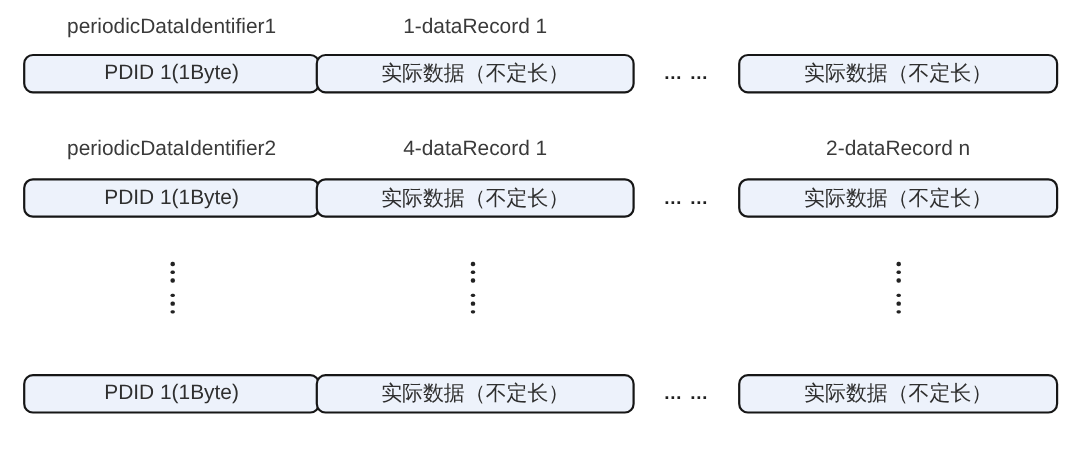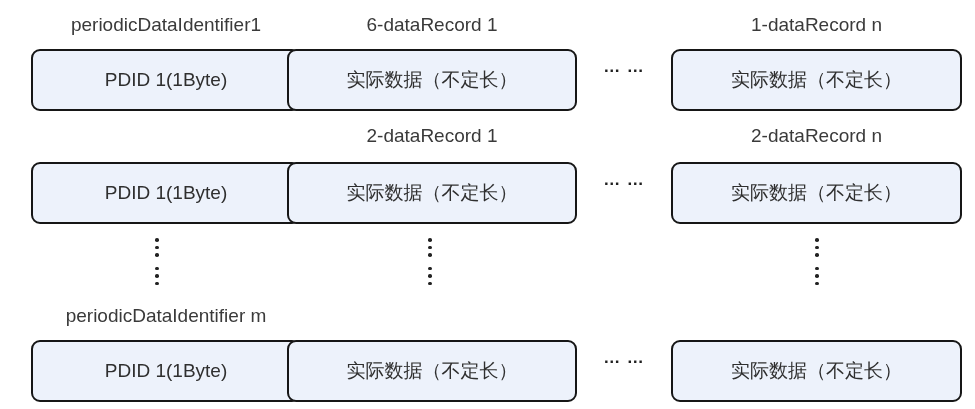--- a/index.html
+++ b/index.html
@@ -9,21 +9,21 @@
   }
   .canvas {
     position: relative;
     width: 975px;
     height: 409px;
     background: #ffffff;
     font-family: "Liberation Sans", "DejaVu Sans", sans-serif;
     overflow: hidden;
   }
   
-  .col1   { left: 31px;  width: 270px; }
+  .col1   { left: 21px;  width: 270px; }
   .col2   { left: 287px; width: 290px; }
   .colgap { left: 577px; width: 94px;  }
   .col3   { left: 671px; width: 291px; }
 
   
   .lt0 { top: 12px; }
   .lt1 { top: 123px; }
   .lt2 { top: 303px; }
   .bt0 { top: 49px; }
   .bt1 { top: 162px; }
@@ -33,21 +33,21 @@
     position: absolute;
     height: 26px;
     line-height: 26px;
     text-align: center;
     font-size: 19px;
     color: #3a3a3a;
     white-space: nowrap;
   }
   .box {
     position: absolute;
-    height: 62px;
+    height: 36px;
     box-sizing: border-box;
     background: #edf2fb;
     border: 2.5px solid #161616;
     border-radius: 9px;
     display: flex;
     align-items: center;
     justify-content: center;
     font-size: 19px;
     color: #2f2f2f;
     white-space: nowrap;
@@ -84,30 +84,30 @@
   .vd1 { left: 155px; }
   .vd2 { left: 428px; }
   .vd3 { left: 815px; }
 </style>
 </head>
 <body>
 
 <div class="canvas">
 
   <div class="label col1 lt0">periodicDataIdentifier1</div>
-  <div class="label col2 lt0">6-dataRecord 1</div>
-  <div class="label col3 lt0">1-dataRecord n</div>
+  <div class="label col2 lt0">1-dataRecord 1</div>
   <div class="box col1 bt0">PDID 1(1Byte)</div>
   <div class="box col2 bt0">实际数据（不定长）</div>
   <div class="hdots colgap bt0">
       <span>… …</span>
     </div>
   <div class="box col3 bt0">实际数据（不定长）</div>
 
-  <div class="label col2 lt1">2-dataRecord 1</div>
+  <div class="label col1 lt1">periodicDataIdentifier2</div>
+  <div class="label col2 lt1">4-dataRecord 1</div>
   <div class="label col3 lt1">2-dataRecord n</div>
   <div class="box col1 bt1">PDID 1(1Byte)</div>
   <div class="box col2 bt1">实际数据（不定长）</div>
   <div class="hdots colgap bt1">
       <span>… …</span>
     </div>
   <div class="box col3 bt1">实际数据（不定长）</div>
 
   <div class="vdots vd1">
     <div class="dot"></div>
@@ -127,21 +127,20 @@
   </div>
   <div class="vdots vd3">
     <div class="dot"></div>
       <div class="dot"></div>
       <div class="dot"></div>
       <div class="dot"></div>
       <div class="dot"></div>
       <div class="dot"></div>
   </div>
 
-  <div class="label col1 lt2">periodicDataIdentifier m</div>
   <div class="box col1 bt2">PDID 1(1Byte)</div>
   <div class="box col2 bt2">实际数据（不定长）</div>
   <div class="hdots colgap bt2">
       <span>… …</span>
     </div>
   <div class="box col3 bt2">实际数据（不定长）</div>
 
 </div>
 
 </body></html>

